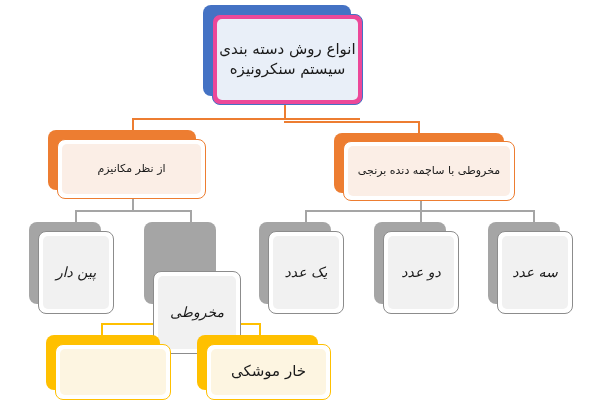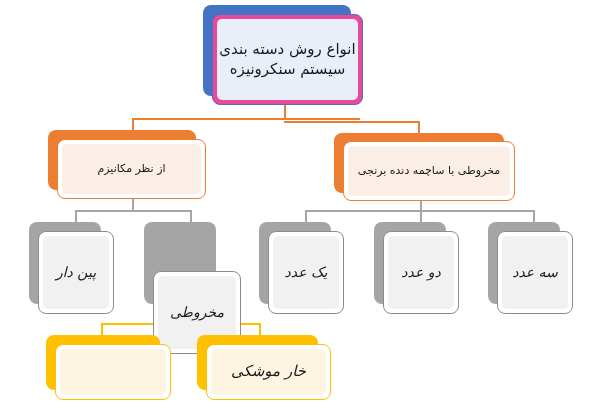--- a/index.html
+++ b/index.html
@@ -131,17 +131,17 @@
 
 <div class="node yellow">
   <div class="shadow" style="left:46px; top:335px; width:114px; height:55px;"></div>
   <div class="front" style="left:55px; top:344px; width:116px; height:56px;">
     <div class="inner"></div>
   </div>
 </div>
 
 <div class="node yellow">
   <div class="shadow" style="left:197px; top:335px; width:121px; height:55px;"></div>
-  <div class="front" style="left:206px; top:344px; width:125px; height:56px;font-style:italic;">
+  <div class="front" style="left:206px; top:344px; width:125px; height:56px;">
     <div class="inner"></div>
     <span>خار موشکی</span>
   </div>
 </div>
 
 </body></html>

